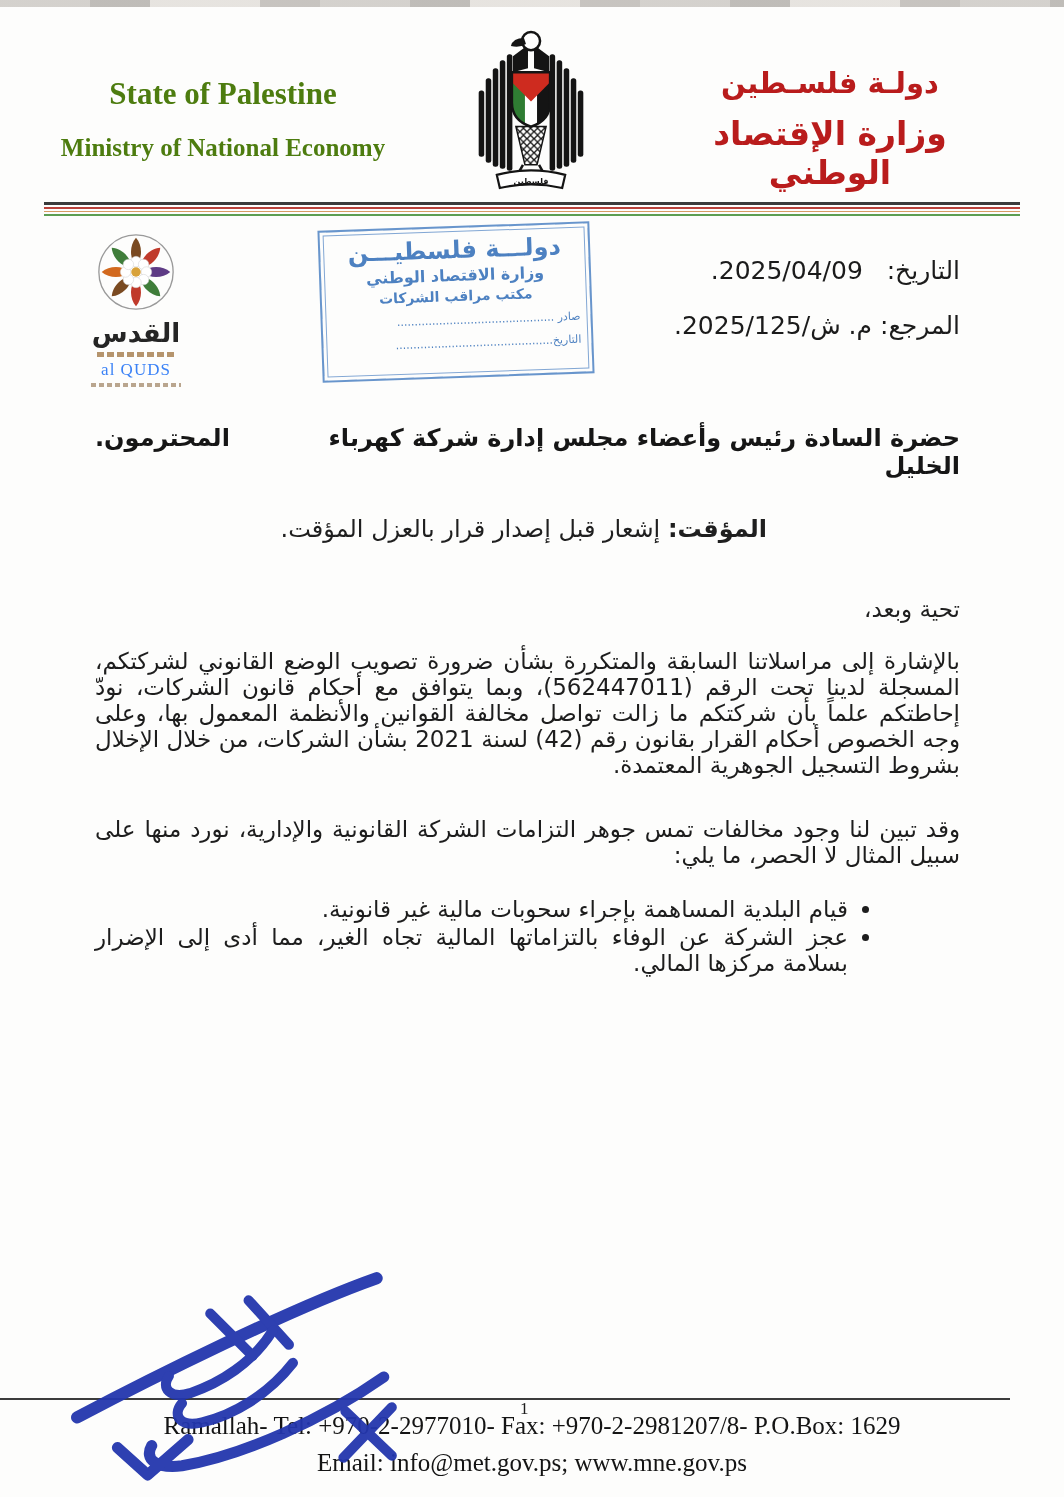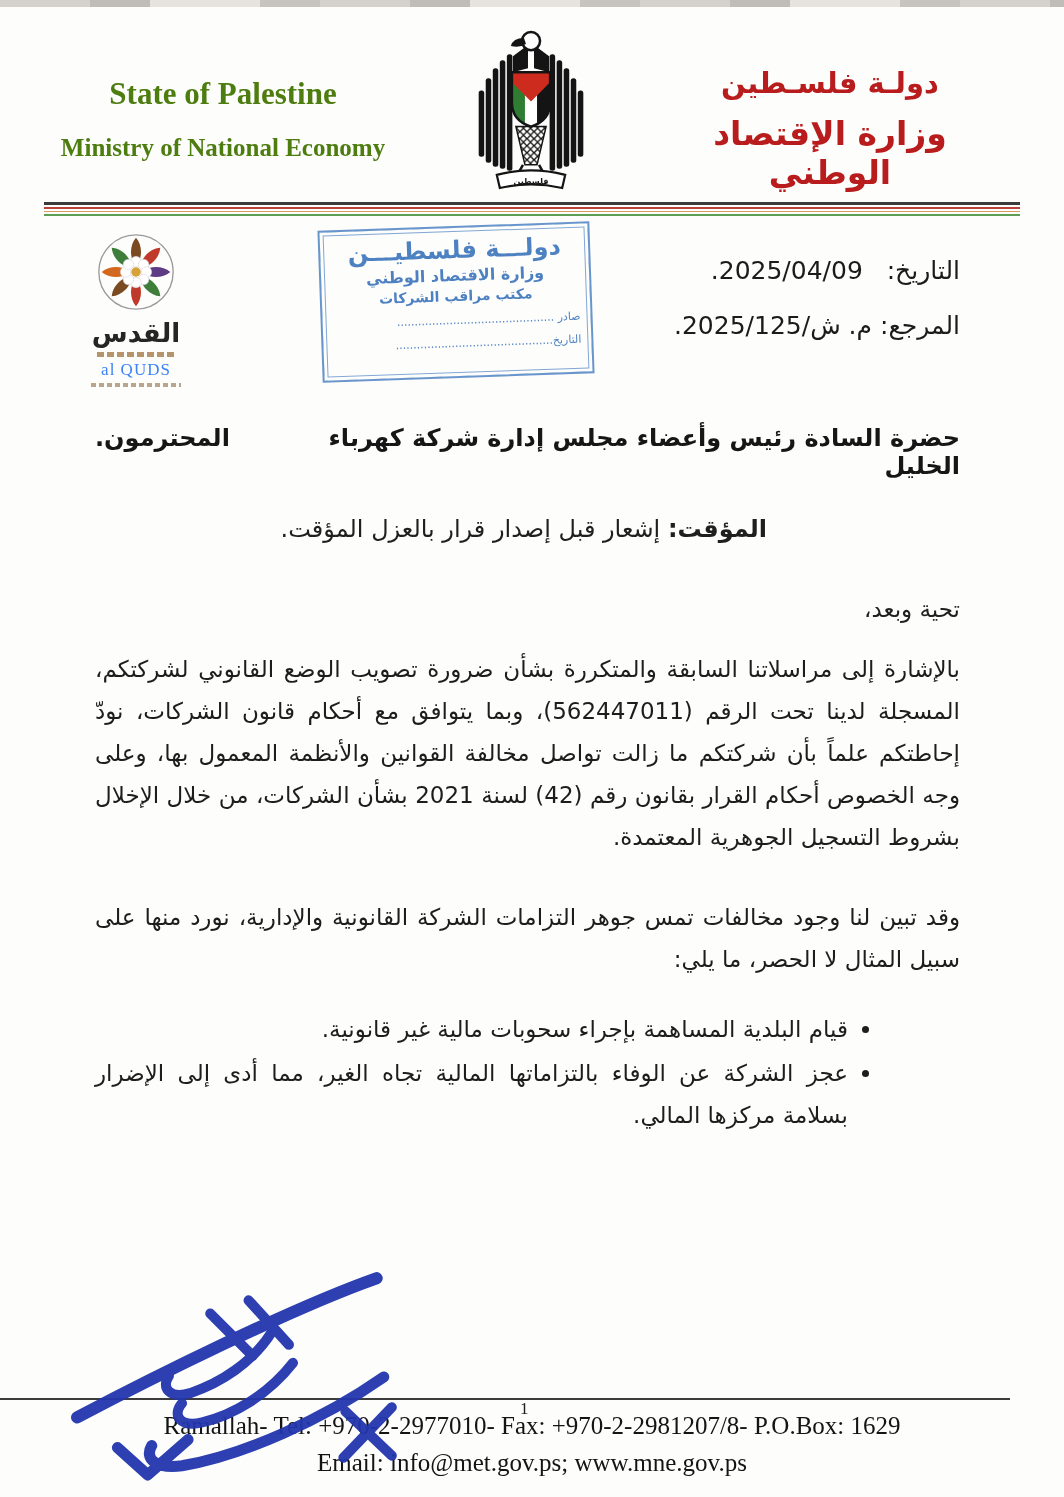--- a/index.html
+++ b/index.html
@@ -47,21 +47,21 @@
   .dates { position:absolute; right:104px; top:256px; direction:rtl; text-align:right;
            font-size:25px; color:#1b1b1b; }
   .dates div { margin-bottom:26px; }
   
   .addressee { position:absolute; right:104px; left:95px; top:424px; direction:rtl;
                display:flex; gap:50px; font-size:24px; font-weight:bold; color:#161616; }
   .subject { position:absolute; right:297px; top:515px; direction:rtl; font-size:24px; }
   .subject b { font-weight:bold; }
   .greeting { position:absolute; right:104px; top:596px; direction:rtl; font-size:23px; }
   .body-text { position:absolute; right:104px; left:95px; top:648px; direction:rtl;
-               font-size:23px; line-height:42px; text-align:justify; color:#1d1d1d; }
+               font-size:23px; line-height:26px; text-align:justify; color:#1d1d1d; }
   .body-text p.p1 { margin-bottom:38px; }
   .body-text ul { margin-top:28px; padding-right:112px; }
   .body-text li { margin-bottom:2px; }
   .body-text p.p3 { margin-top:24px; }
   
   .signature { position:absolute; left:58px; top:1258px; width:365px; height:232px; z-index:3; }
   .footer-rule { position:absolute; left:0; top:1398px; width:1010px; height:2px; background:#3c3c3c; }
   .page-num { position:absolute; left:520px; top:1399px; font-family:"Liberation Serif", serif;
               font-size:17px; color:#1c1c1c; }
   .foot1 { position:absolute; left:0; top:1412px; width:100%; text-align:center;

